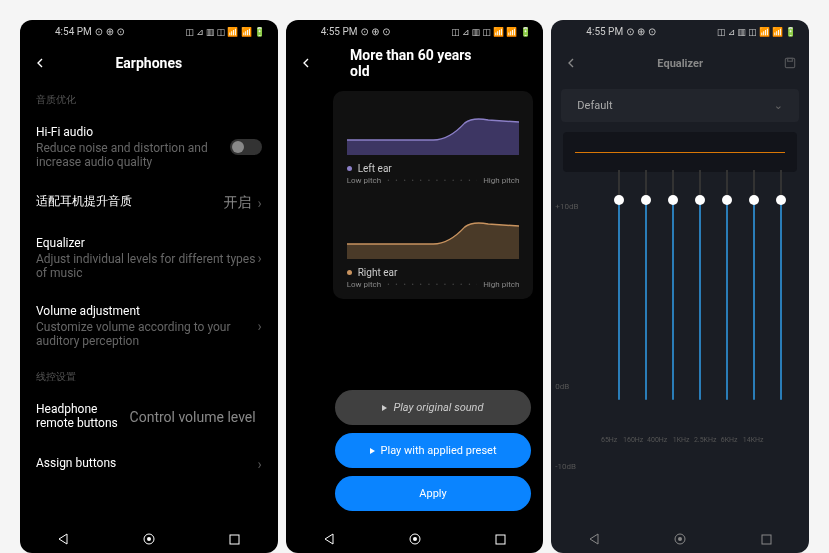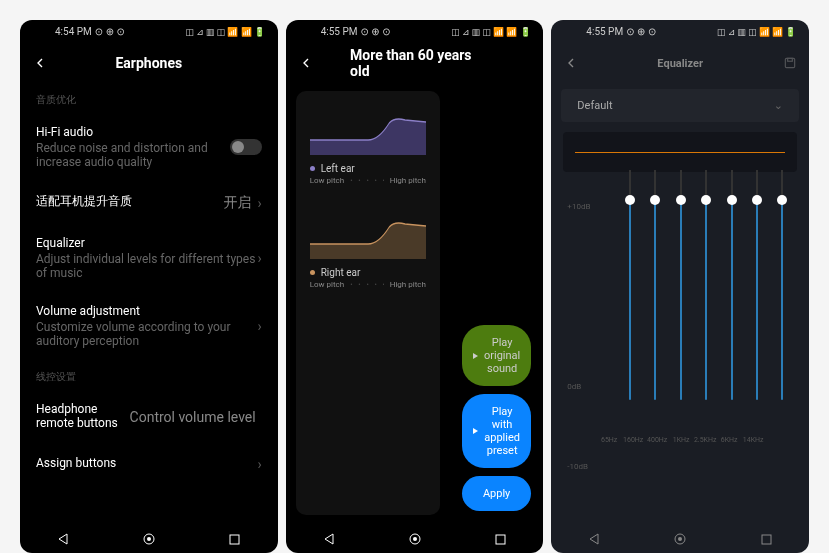--- a/index.html
+++ b/index.html
@@ -29,21 +29,21 @@
 .curve-panel { background: #111; margin: 8px 10px; border-radius: 10px; padding: 0; overflow: hidden; }
 .curve-section { padding: 14px 14px 10px; position: relative; }
 .curve-graph { height: 50px; position: relative; margin-bottom: 8px; }
 .curve-svg { width: 100%; height: 100%; }
 .ear-label { display: flex; align-items: center; gap: 6px; font-size: 10px; color: #ccc; margin-bottom: 2px; }
 .ear-dot { width: 5px; height: 5px; border-radius: 50%; }
 .pitch-row { display: flex; justify-content: space-between; align-items: center; font-size: 8px; color: #888; }
 .pitch-dots { flex: 1; margin: 0 6px; letter-spacing: 2px; overflow: hidden; white-space: nowrap; font-size: 7px; color: #444; }
 .btn-row { padding: 0 12px 12px; display: flex; flex-direction: column; gap: 8px; margin-top: auto; }
 .btn { padding: 11px; border-radius: 22px; text-align: center; font-size: 11px; cursor: pointer; display: flex; align-items: center; justify-content: center; gap: 6px; }
-.btn-gray { background: #4d7c0f; color: #ccc; }
+.btn-gray { background: #404040; color: #ccc; font-style: italic; }
 .btn-blue { background: #0a84ff; color: #fff; }
 .play-icon { width: 0; height: 0; border-left: 5px solid currentColor; border-top: 3px solid transparent; border-bottom: 3px solid transparent; }
 
 
 .phone-3 { background: #1a1d24; }
 .eq-header { font-size: 11px; color: #888; }
 .preset-row { display: flex; justify-content: space-between; align-items: center; padding: 10px 16px; background: #22252c; margin: 6px 10px 0; border-radius: 4px; font-size: 11px; color: #aaa; cursor: pointer; }
 .wave-preview { height: 40px; margin: 10px 12px; background: #12141a; border-radius: 4px; position: relative; overflow: hidden; }
 .wave-line { position: absolute; top: 50%; left: 5%; right: 5%; height: 1px; background: linear-gradient(90deg, #d97706, #d97706); }
 .eq-sliders { display: flex; justify-content: space-around; padding: 10px 14px 0; height: 250px; position: relative; }
@@ -143,21 +143,21 @@
         <span>⊙ ⊕ ⊙</span>
       </div>
     <div class="status-right">◫ ⊿ ▥ ◫ 📶 📶 🔋</div>
   </div>
   <div class="header">
     <svg class="back-btn" viewBox="0 0 24 24" fill="none" stroke="#fff" stroke-width="2">
         <path d="M15 18l-6-6 6-6"></path>
       </svg>
     <div class="header-title">More than 60 years old</div>
   </div>
-  <div class="content" style="display:flex;flex-direction:row;">
+  <div class="content" style="display:flex;flex-direction:column;margin-left:37px;">
     <div class="curve-panel">
       <div class="curve-section">
         <div class="curve-graph">
           <svg class="curve-svg" viewBox="0 0 220 50" preserveAspectRatio="none">
             <path d="M0,35 L110,35 Q130,35 150,18 Q160,12 180,15 L220,17 L220,50 L0,50 Z" fill="#3d3663"></path>
             <path d="M0,35 L110,35 Q130,35 150,18 Q160,12 180,15 L220,17" fill="none" stroke="#8b7fc7" stroke-width="1.5"></path>
           </svg>
         </div>
         <div class="ear-label">
             <span class="ear-dot" style="background:#8b7fc7"></span>
@@ -241,21 +241,21 @@
       </svg>
   </div>
   <div class="content">
     <div class="preset-row">
       <span>Default</span>
       <span style="color:#666">⌄</span>
     </div>
     <div class="wave-preview">
         <div class="wave-line"></div>
       </div>
-    <div style="position:relative;padding-left:40px;margin-left:12px;">
+    <div style="position:relative;padding-left:40px;">
       <span class="y-label" style="top:20px">+10dB</span>
       <span class="y-label" style="top:200px">0dB</span>
       <span class="y-label" style="top:280px">-10dB</span>
       <div class="eq-sliders" id="eq-sliders">
           <div class="slider-col">
             <div class="slider-track">
               <div class="slider-thumb" style="top:-5px"></div>
             </div>
           </div>
           <div class="slider-col">

